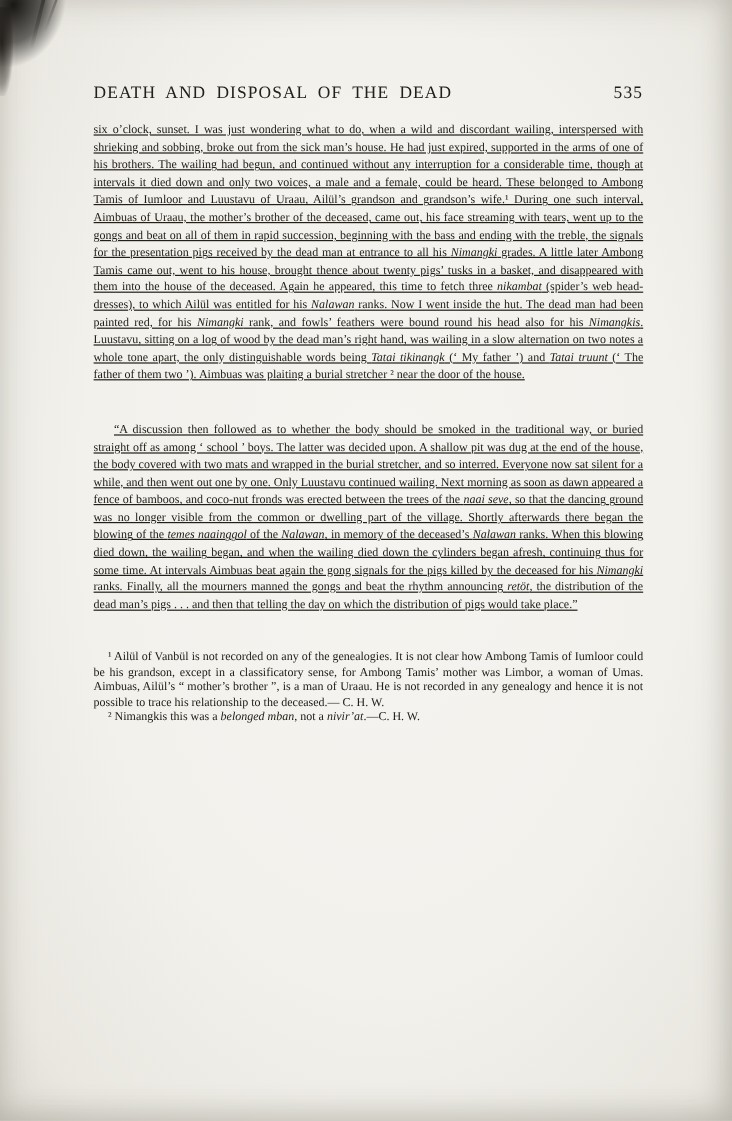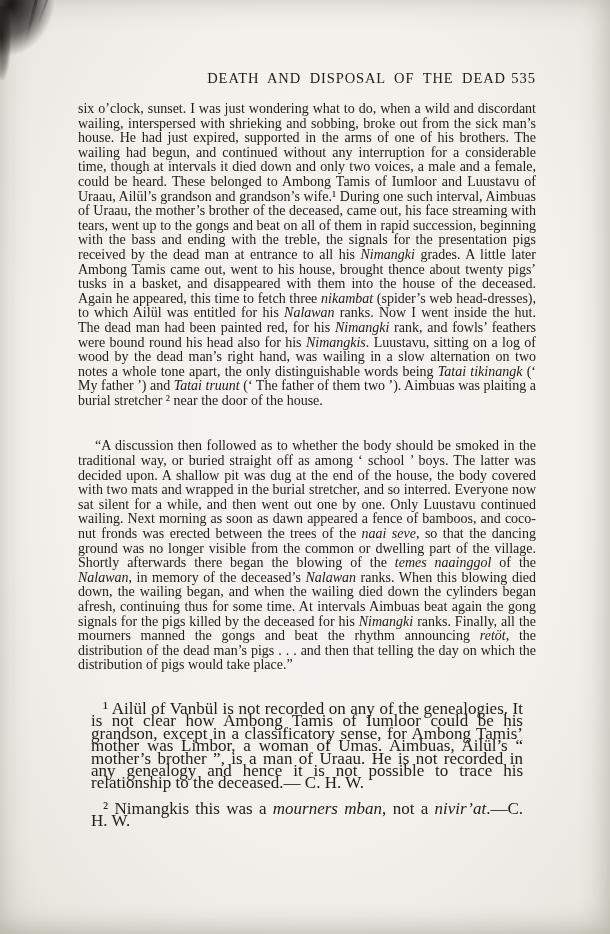--- a/index.html
+++ b/index.html
@@ -42,35 +42,36 @@
   }
   .header {
     position: relative;
     height: 18px;
     margin-bottom: 14px;
     font-size: 14.5px;
     letter-spacing: 0.9px;
     word-spacing: 4px;
     white-space: nowrap;
   }
-  .title { display: block; text-align: right; padding-right: 30px; }
+  .title { display: block; text-align: left; padding-right: 30px; }
   .pagenum { position: absolute; right: 0; top: 0; letter-spacing: 1px; }
   p.body {
     margin: 0;
     text-align: justify;
-    font-size: 14px;
+    font-size: 10px;
     line-height: 14.6px;
+    text-decoration: underline;
   }
   p.indent { text-indent: 17px; margin-top: 31px; }
   .it { font-style: italic; }
   .footnotes { margin-top: 30px; }
   p.fn {
-    margin: 13px;
+    margin: 0;
     text-align: justify;
-    font-size: 17px;
+    font-size: 10px;
     line-height: 12.4px;
     text-indent: 12px;
   }
 </style>
 </head>
 <body>
 
 <div class="page">
 
   <div class="smudge-a"></div>
@@ -84,17 +85,17 @@
       <span class="title">DEATH AND DISPOSAL OF THE DEAD</span>
       <span class="pagenum">535</span>
     </div>
 
     <p class="body"><span>six o’clock, sunset. I was just wondering what to do, when a wild and discordant wailing, interspersed with shrieking and sobbing, broke out from the sick man’s house. He had just expired, supported in the arms of one of his brothers. The wailing had begun, and continued without any interruption for a considerable time, though at intervals it died down and only two voices, a male and a female, could be heard. These belonged to Ambong Tamis of Iumloor and Luustavu of Uraau, Ailül’s grandson and grandson’s wife.¹ During one such interval, Aimbuas of Uraau, the mother’s brother of the deceased, came out, his face streaming with tears, went up to the gongs and beat on all of them in rapid succession, beginning with the bass and ending with the treble, the signals for the presentation pigs received by the dead man at entrance to all his </span><span class="it">Nimangki</span><span> grades. A little later Ambong Tamis came out, went to his house, brought thence about twenty pigs’ tusks in a basket, and disappeared with them into the house of the deceased. Again he appeared, this time to fetch three </span><span class="it">nikambat</span><span> (spider’s web head-dresses), to which Ailül was entitled for his </span><span class="it">Nalawan</span><span> ranks. Now I went inside the hut. The dead man had been painted red, for his </span><span class="it">Nimangki</span><span> rank, and fowls’ feathers were bound round his head also for his </span><span class="it">Nimangkis</span><span>. Luustavu, sitting on a log of wood by the dead man’s right hand, was wailing in a slow alternation on two notes a whole tone apart, the only distinguishable words being </span><span class="it">Tatai tikinangk</span><span> (‘ My father ’) and </span><span class="it">Tatai truunt</span><span> (‘ The father of them two ’). Aimbuas was plaiting a burial stretcher ² near the door of the house.</span></p>
 
     <p class="body indent"><span>“A discussion then followed as to whether the body should be smoked in the traditional way, or buried straight off as among ‘ school ’ boys. The latter was decided upon. A shallow pit was dug at the end of the house, the body covered with two mats and wrapped in the burial stretcher, and so interred. Everyone now sat silent for a while, and then went out one by one. Only Luustavu continued wailing. Next morning as soon as dawn appeared a fence of bamboos, and coco-nut fronds was erected between the trees of the </span><span class="it">naai seve</span><span>, so that the dancing ground was no longer visible from the common or dwelling part of the village. Shortly afterwards there began the blowing of the </span><span class="it">temes naainggol</span><span> of the </span><span class="it">Nalawan</span><span>, in memory of the deceased’s </span><span class="it">Nalawan</span><span> ranks. When this blowing died down, the wailing began, and when the wailing died down the cylinders began afresh, continuing thus for some time. At intervals Aimbuas beat again the gong signals for the pigs killed by the deceased for his </span><span class="it">Nimangki</span><span> ranks. Finally, all the mourners manned the gongs and beat the rhythm announcing </span><span class="it">retöt</span><span>, the distribution of the dead man’s pigs . . . and then that telling the day on which the distribution of pigs would take place.”</span></p>
 
     <div class="footnotes">
       <p class="fn"><span>¹ Ailül of Vanbül is not recorded on any of the genealogies. It is not clear how Ambong Tamis of Iumloor could be his grandson, except in a classificatory sense, for Ambong Tamis’ mother was Limbor, a woman of Umas. Aimbuas, Ailül’s “ mother’s brother ”, is a man of Uraau. He is not recorded in any genealogy and hence it is not possible to trace his relationship to the deceased.— C. H. W.</span></p>
-      <p class="fn"><span>² Nimangkis this was a </span><span class="it">mourners mban</span><span>, not a </span><span class="it">nivir’at</span><span>.—C. H. W.</span></p>
+      <p class="fn"><span>² Nimangkis this was a </span><span class="it">belonged mban</span><span>, not a </span><span class="it">nivir’at</span><span>.—C. H. W.</span></p>
     </div>
 
   </div>
 </div>
 
 </body></html>

